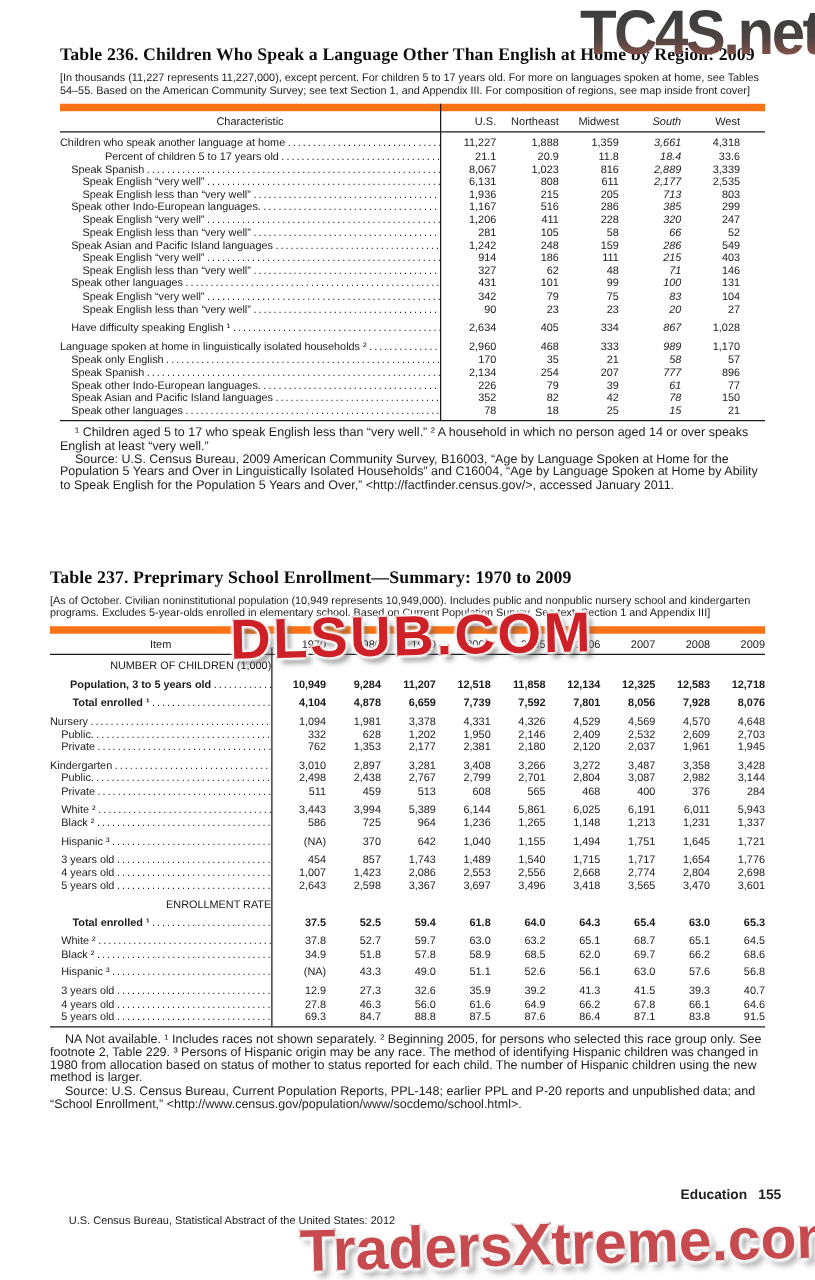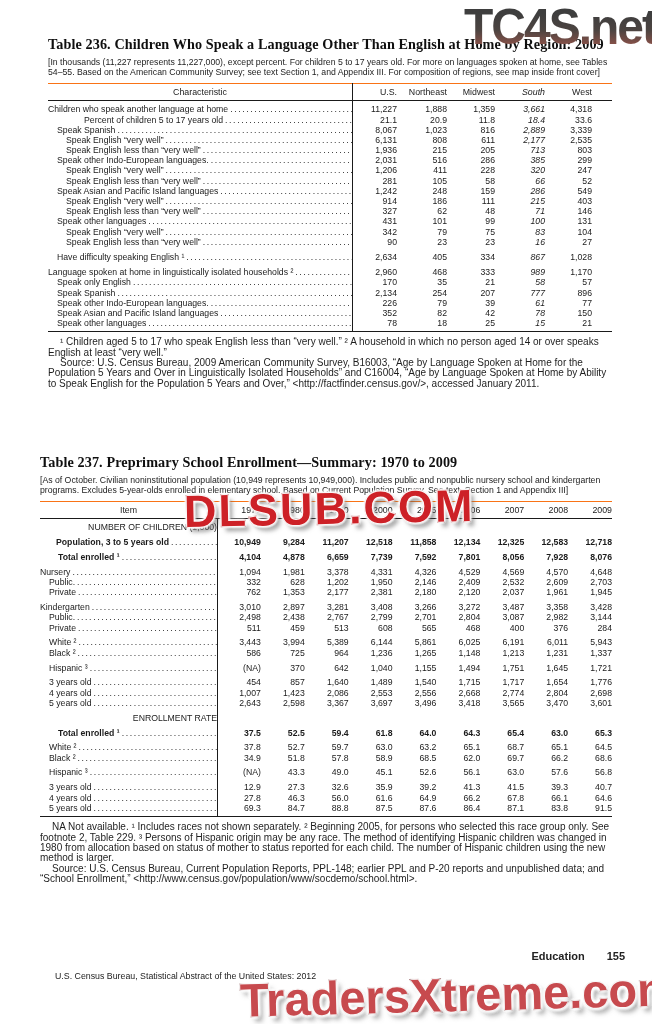--- a/index.html
+++ b/index.html
@@ -29,21 +29,21 @@
   .sect{position:absolute;}
   .sect-236{left:48px;top:36px;width:565px;}
   .sect-237{left:40px;top:454px;width:572px;}
   .title{font-family:"Liberation Serif",serif;font-weight:bold;font-size:14.2px;line-height:16.5px;
          letter-spacing:.1px;margin:0 0 4px 0;color:#0f0f0f;}
   .note{font-size:8.7px;line-height:10.4px;margin:0 0 6px 0;color:#222;}
 
   
   .tbl{position:relative;border-bottom:1px solid #1a1a1a;}
   .thead{display:flex;align-items:center;height:16px;font-size:8.8px;
-         border-top:1px solid #f97316;border-bottom:1px solid #1a1a1a;}
+         border-top:6px solid #f97316;border-bottom:1px solid #1a1a1a;}
   .hstub{text-align:center;}
   .hcell{text-align:right;white-space:nowrap;}
   .tbody{padding-top:3px;padding-bottom:3px;}
   .trow{display:flex;align-items:baseline;font-size:8.7px;}
   .stub{display:flex;min-width:0;}
   .lbl{white-space:nowrap;}
   .dots{flex:1 1 auto;overflow:hidden;white-space:nowrap;color:#222;
         letter-spacing:1.6px;padding:0 3px 0 2px;}
   .dots::after{content:"......................................................................................................";}
   .cell{flex:0 0 auto;text-align:right;white-space:nowrap;}
@@ -69,21 +69,21 @@
   .t237tbl .trow{height:10.3px;line-height:10.3px;}
   .t237tbl .cy,.t237tbl .cell{width:43.9px;}
   .t237tbl .trow.gap{margin-top:4.5px;}
 
   
   .fnotes{margin-top:5px;font-size:10px;line-height:10.4px;color:#1e1e1e;}
   .fnotes p{margin:0;text-indent:12px;}
 
   
   .footer-right{position:absolute;right:27px;top:950px;font-size:11px;font-weight:bold;color:#222;}
-  .footer-right .pgnum{margin-left:22px;}
+  .footer-right .pgnum{margin-left:9px;}
   .footer-left{position:absolute;left:55px;top:971px;font-size:8.8px;color:#222;}
 </style>
 </head>
 <body>
 
 <div class="page">
 
   <div class="wm-top">TC4S.net</div>
 
   <section class="sect sect-236">
@@ -153,21 +153,21 @@
             <div class="cell">215</div>
             <div class="cell">205</div>
             <div class="cell">713</div>
             <div class="cell">803</div>
           </div>
           <div class="trow">
             <div class="stub">
               <span class="lbl" style="padding-left: 9px;">Speak other Indo-European languages.</span>
               <span class="dots"></span>
             </div>
-            <div class="cell">2,031</div>
+            <div class="cell">1,167</div>
             <div class="cell">516</div>
             <div class="cell">286</div>
             <div class="cell">385</div>
             <div class="cell">299</div>
           </div>
           <div class="trow">
             <div class="stub">
               <span class="lbl" style="padding-left: 18px;">Speak English “very well”</span>
               <span class="dots"></span>
             </div>
@@ -244,21 +244,21 @@
             <div class="cell">104</div>
           </div>
           <div class="trow">
             <div class="stub">
               <span class="lbl" style="padding-left: 18px;">Speak English less than “very well”</span>
               <span class="dots"></span>
             </div>
             <div class="cell">90</div>
             <div class="cell">23</div>
             <div class="cell">23</div>
-            <div class="cell">16</div>
+            <div class="cell">20</div>
             <div class="cell">27</div>
           </div>
           <div class="trow gap">
             <div class="stub">
               <span class="lbl" style="padding-left: 9px;">Have difficulty speaking English ¹</span>
               <span class="dots"></span>
             </div>
             <div class="cell">2,634</div>
             <div class="cell">405</div>
             <div class="cell">334</div>
@@ -526,21 +526,21 @@
             <div class="cell">1,645</div>
             <div class="cell">1,721</div>
           </div>
           <div class="trow gap">
             <div class="stub">
               <span class="lbl" style="padding-left: 9px;">3 years old</span>
               <span class="dots"></span>
             </div>
             <div class="cell">454</div>
             <div class="cell">857</div>
-            <div class="cell">1,640</div>
+            <div class="cell">1,743</div>
             <div class="cell">1,489</div>
             <div class="cell">1,540</div>
             <div class="cell">1,715</div>
             <div class="cell">1,717</div>
             <div class="cell">1,654</div>
             <div class="cell">1,776</div>
           </div>
           <div class="trow">
             <div class="stub">
               <span class="lbl" style="padding-left: 9px;">4 years old</span>
@@ -620,21 +620,21 @@
             <div class="cell">68.6</div>
           </div>
           <div class="trow gap">
             <div class="stub">
               <span class="lbl" style="padding-left: 9px;">Hispanic ³</span>
               <span class="dots"></span>
             </div>
             <div class="cell">(NA)</div>
             <div class="cell">43.3</div>
             <div class="cell">49.0</div>
-            <div class="cell">45.1</div>
+            <div class="cell">51.1</div>
             <div class="cell">52.6</div>
             <div class="cell">56.1</div>
             <div class="cell">63.0</div>
             <div class="cell">57.6</div>
             <div class="cell">56.8</div>
           </div>
           <div class="trow gap">
             <div class="stub">
               <span class="lbl" style="padding-left: 9px;">3 years old</span>
               <span class="dots"></span>

